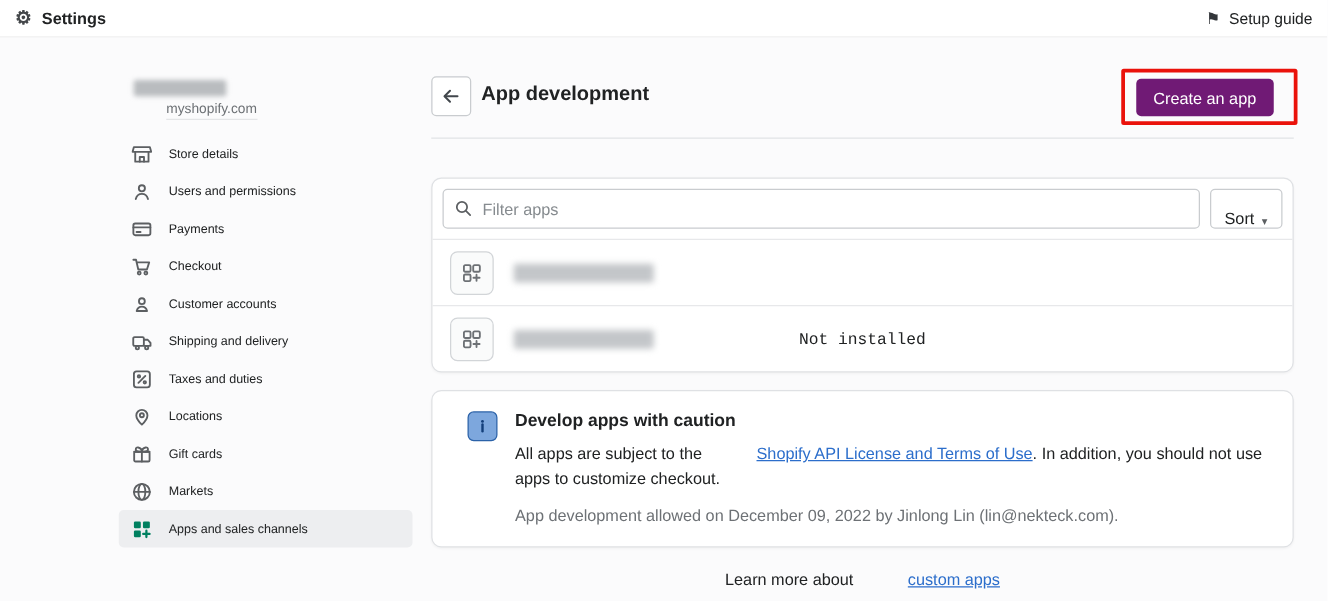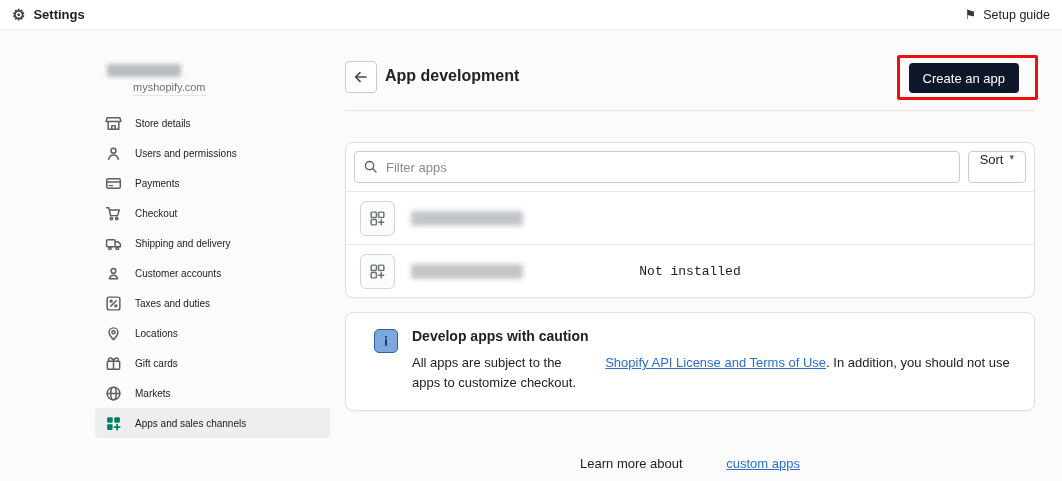--- a/index.html
+++ b/index.html
@@ -36,21 +36,21 @@
   .main-header { position:absolute; left:345px; top:58px; width:682px; height:42px; }
   .back-btn {
     position:absolute; left:0; top:3px; width:32px; height:32px;
     background:#fff; border:1px solid #c9cccf; border-radius:4px;
     display:flex; align-items:center; justify-content:center; cursor:pointer;
   }
   .back-svg { width:16px; height:16px; stroke:#42474c; fill:none; stroke-width:1.6; stroke-linecap:round; stroke-linejoin:round; }
   .page-title { position:absolute; left:40px; top:9px; font-size:16px; font-weight:700; }
   .create-btn {
     position:absolute; right:8px; top:5px; height:30px; padding:0 14px;
-    background:#0f172a; color:#fff; border:none; border-radius:4px;
+    background:#701a75; color:#fff; border:none; border-radius:4px;
     font-size:13px; font-family:"Liberation Sans", sans-serif; cursor:pointer;
   }
   .annotation {
     position:absolute; left:897px; top:55px; width:141px; height:45px;
     border:3px solid #ea120b; border-radius:2px; pointer-events:none; z-index:5;
   }
   .divider { position:absolute; left:345px; top:110px; width:690px; height:1px; background:#e1e3e5; }
   
   .card { background:#fff; border:1px solid #dfe1e4; border-radius:8px; box-shadow:0 1px 2px rgba(0,0,0,0.04); }
   .card-list { position:absolute; left:345px; top:142px; width:690px; }
@@ -58,21 +58,21 @@
   .search-wrap { position:relative; flex:1; }
   .search-svg { position:absolute; left:9px; top:8px; width:15px; height:15px; stroke:#5c5f62; fill:none; stroke-width:1.5; stroke-linecap:round; }
   .search-input {
     width:100%; height:32px; border:1px solid #c9cccf; border-radius:4px;
     padding:0 10px 0 31px; font-size:13px; font-family:"Liberation Sans", sans-serif; color:#1d4ed8; outline:none; background:#fff;
   }
   .search-input::placeholder { color:#868b8f; }
   .sort-btn {
     height:32px; padding:0 11px; background:#fff; border:1px solid #c9cccf; border-radius:4px;
     font-size:13px; font-family:"Liberation Sans", sans-serif; color:#202223; cursor:pointer;
-    display:flex; align-items:flex-start; gap:6px;
+    display:flex; align-items:flex-end; gap:6px;
   }
   .caret { font-size:9px; color:#5c5f62; }
   .app-row { position:relative; display:flex; align-items:center; gap:16px; height:53px; padding:0 14px; border-top:1px solid #e7e8ea; cursor:pointer; }
   .app-tile {
     width:35px; height:35px; background:#fafbfb; border:1px solid #d2d5d8; border-radius:6px;
     display:flex; align-items:center; justify-content:center;
   }
   .tile-svg { width:17px; height:17px; stroke:#6d7175; fill:none; stroke-width:1.4; stroke-linecap:round; stroke-linejoin:round; }
   .app-name-blur { width:112px; height:15px; background:#c3c6c9; border-radius:2px; filter:blur(2.5px); }
   .app-status { position:absolute; left:0; right:0; text-align:center; font-size:13px; color:#202223; pointer-events:none;font-family:Liberation Mono, monospace; }
@@ -138,33 +138,33 @@
     <div class="nav-item">
       <svg class="nav-svg" viewBox="0 0 16 16">
           <path d="M1.6 2.6h2l1.7 7.4h6.5l1.7-5.4H4.3"></path>
           <circle cx="6" cy="12.7" r="1.1"></circle>
           <circle cx="11" cy="12.7" r="1.1"></circle>
         </svg>
       <span class="nav-label">Checkout</span>
     </div>
     <div class="nav-item">
       <svg class="nav-svg" viewBox="0 0 16 16">
+          <circle cx="8" cy="5.6" r="2.2"></circle>
+          <path d="M4.1 13c.6-2.3 2.1-3.3 3.9-3.3s3.3 1 3.9 3.3z"></path>
+        </svg>
+      <span class="nav-label">Customer accounts</span>
+    </div>
+    <div class="nav-item">
+      <svg class="nav-svg" viewBox="0 0 16 16">
           <rect x="1.5" y="4.4" width="8" height="6.6" rx="1"></rect>
           <path d="M9.5 6.4h2.9l2.1 2.4V11h-5"></path>
           <circle cx="4.6" cy="12.4" r="1.2"></circle>
           <circle cx="11.6" cy="12.4" r="1.2"></circle>
         </svg>
       <span class="nav-label">Shipping and delivery</span>
-    </div>
-    <div class="nav-item">
-      <svg class="nav-svg" viewBox="0 0 16 16">
-          <circle cx="8" cy="5.6" r="2.2"></circle>
-          <path d="M4.1 13c.6-2.3 2.1-3.3 3.9-3.3s3.3 1 3.9 3.3z"></path>
-        </svg>
-      <span class="nav-label">Customer accounts</span>
     </div>
     <div class="nav-item">
       <svg class="nav-svg" viewBox="0 0 16 16">
           <rect x="2" y="2" width="12" height="12" rx="2"></rect>
           <path d="M5.4 10.6l5.2-5.2"></path>
           <circle cx="5.8" cy="5.8" r=".9"></circle>
           <circle cx="10.2" cy="10.2" r=".9"></circle>
         </svg>
       <span class="nav-label">Taxes and duties</span>
     </div>
@@ -258,18 +258,19 @@
   <div class="card card-banner">
     <div class="info-icon">
       <svg class="info-svg" viewBox="0 0 16 16">
           <circle cx="8" cy="3.6" r="1.3" fill="#123e7a"></circle>
           <path d="M8 6.4v6.2" stroke="#123e7a" stroke-width="2.2" stroke-linecap="round"></path>
         </svg>
     </div>
     <div>
       <div class="banner-title">Develop apps with caution</div>
       <div class="banner-body"><span>All apps are subject to the </span><a class="link">Shopify API License and Terms of Use</a><span>. In addition, you should not use apps to customize checkout.</span></div>
+      <div class="banner-note">App development allowed on December 09, 2022 by Jinlong Lin (lin@nekteck.com).</div>
     </div>
   </div>
 
   <div class="page-footer"><span>Learn more about </span><a class="link">custom apps</a></div>
 
 </div>
 
 </body></html>

